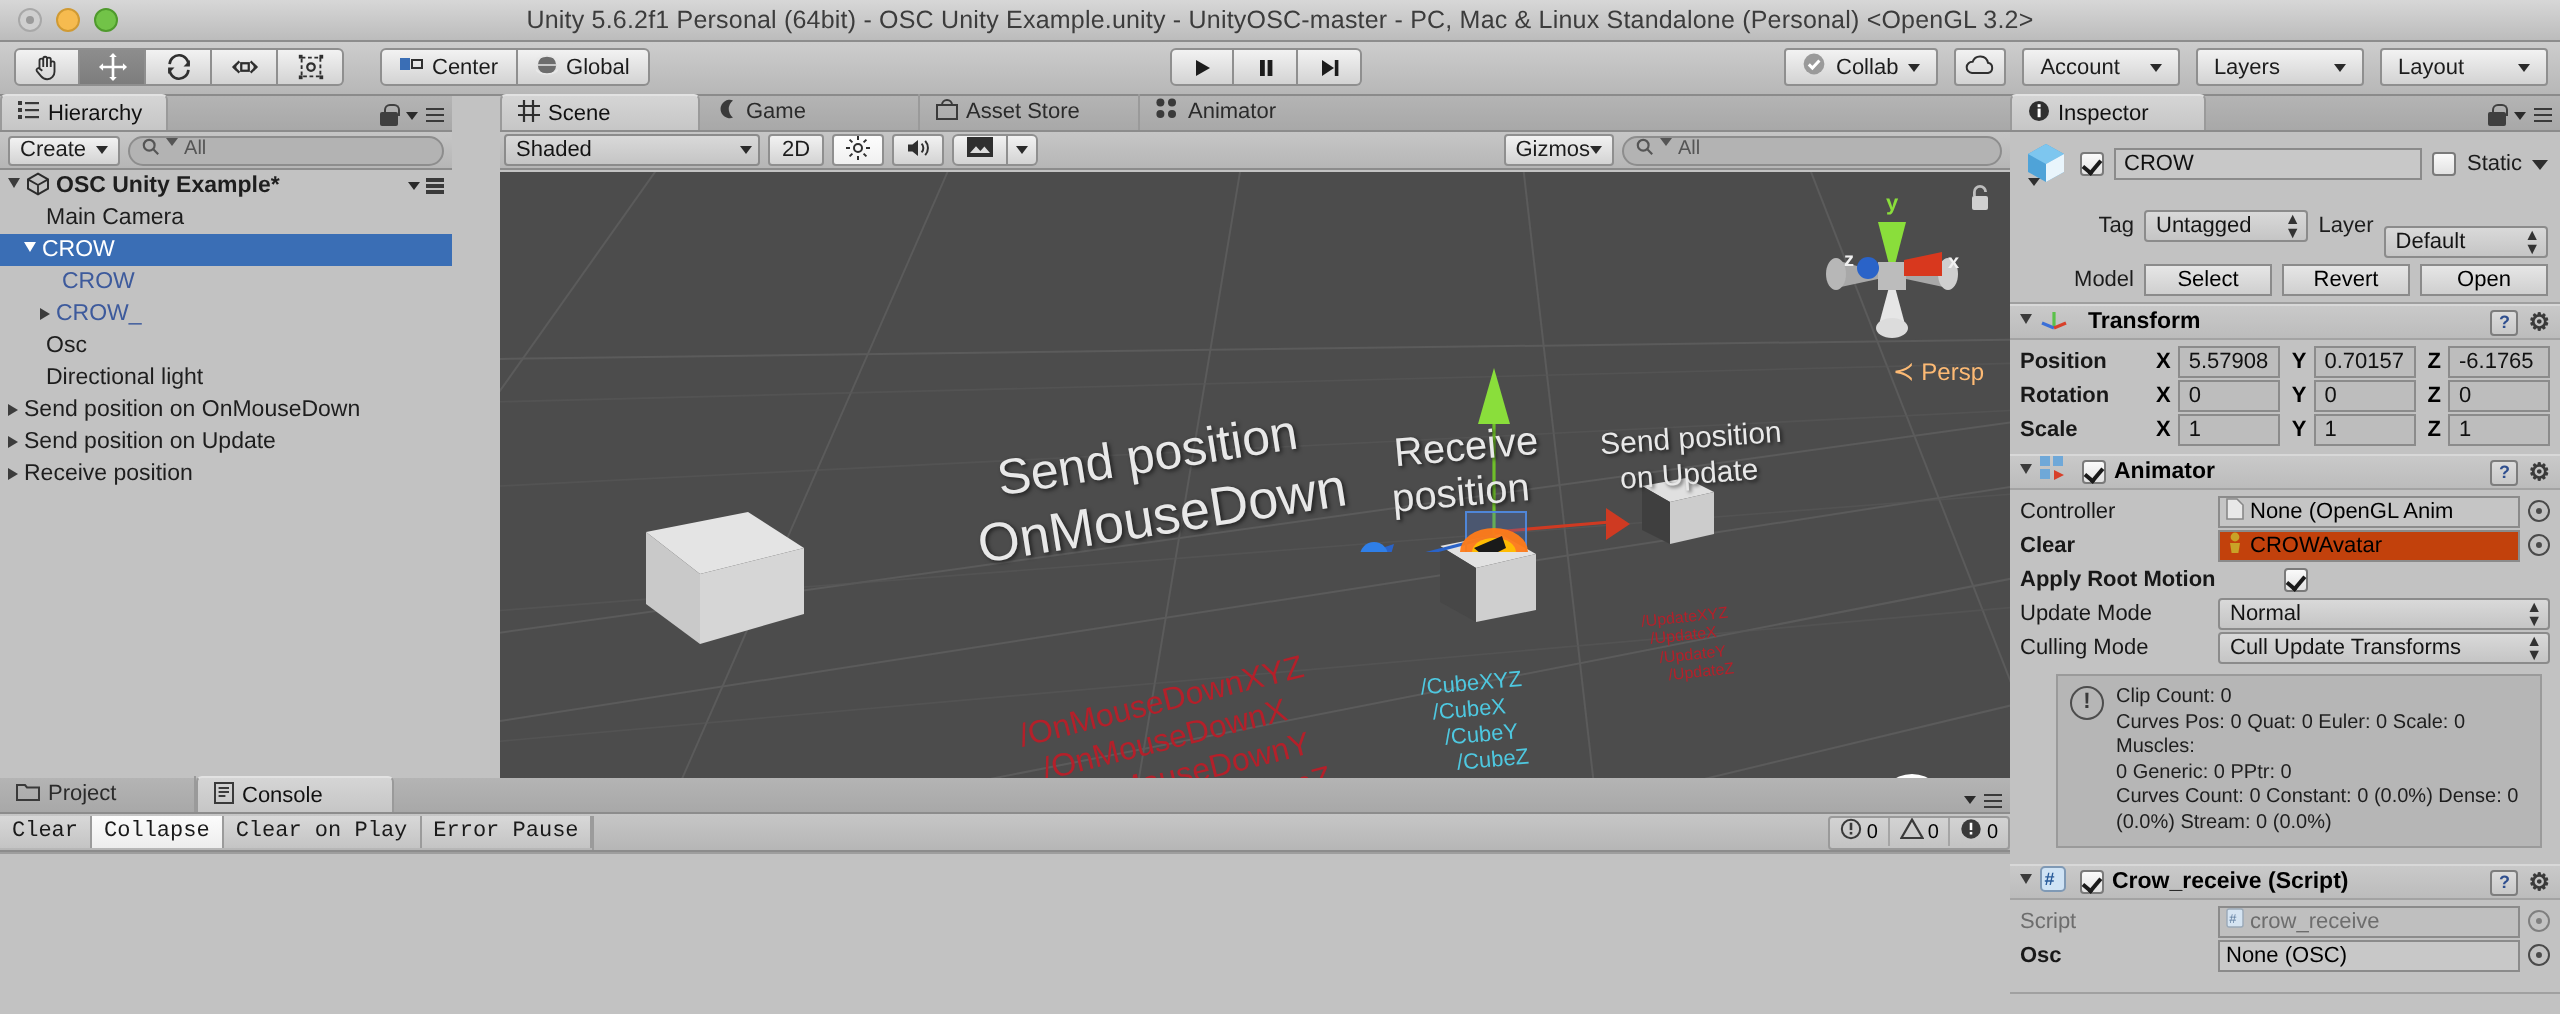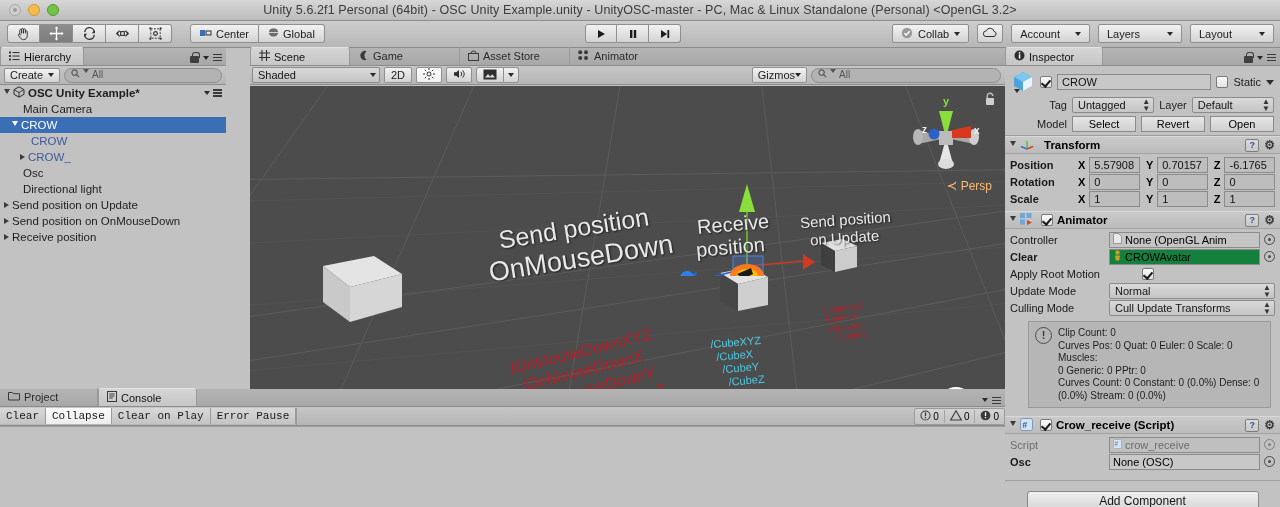--- a/index.html
+++ b/index.html
@@ -407,25 +407,25 @@
             <span style="width:8px"></span>
             <span>Osc</span>
           </div>
           <div class="row">
             <span class="spacer"></span>
             <span style="width:8px"></span>
             <span>Directional light</span>
           </div>
           <div class="row">
             <span class="tri"></span>
-            <span>Send position on Update</span>
+            <span>Send position on OnMouseDown</span>
           </div>
           <div class="row">
             <span class="tri"></span>
-            <span>Send position on OnMouseDown</span>
+            <span>Send position on Update</span>
           </div>
           <div class="row">
             <span class="tri"></span>
             <span>Receive position</span>
           </div>
         </div>
     </div>
   </div>
 
   <div class="panel" id="sceneview">
@@ -735,21 +735,21 @@
           <span class="lbl">Static</span>
           <span class="statictri"></span>
         </div>
         <div class="insp-row1">
           <span class="lbl" style="width:56px;text-align:right;">Tag</span>
           <span class="popup" style="flex:1;">
             <span>Untagged</span>
             <span class="updown">▲<br>▼</span>
           </span>
           <span class="lbl">Layer</span>
-          <span class="popup" style="flex:1;">
+          <span class="popup" style="flex:1;margin-top:16px;">
             <span>Default</span>
             <span class="updown">▲<br>▼</span>
           </span>
         </div>
         <div class="insp-row1">
           <span class="lbl" style="width:56px;text-align:right;">Model</span>
           <span class="mbtn">Select</span>
           <span class="mbtn">Revert</span>
           <span class="mbtn">Open</span>
         </div>
@@ -819,31 +819,31 @@
           <span class="objfield">
             <span><svg width="9" height="11" viewBox="0 0 9 11">
                   <path d="M0.5 0.5h5l3 3v7h-8z" fill="#e8e8e8" stroke="#888" stroke-width=".8"></path>
                 </svg></span>
             <span>None (OpenGL Anim</span>
           </span>
           <span class="dot-btn"></span>
         </div>
         <div class="prop">
           <span class="prop-label bold">Clear</span>
-          <span class="objfield white" style="background:#15803d;">
+          <span class="objfield white" style="background:#c2410c;">
             <span><svg width="9" height="11" viewBox="0 0 9 11">
                   <circle cx="4.5" cy="2.5" r="2.2" fill="#c9a227"></circle>
                   <path d="M2 5.5h5l-.8 5h-3.4z" fill="#c9a227"></path>
                 </svg></span>
             <span>CROWAvatar</span>
           </span>
           <span class="dot-btn"></span>
         </div>
         <div class="prop">
-          <span class="prop-label" style="width:128px;">Apply Root Motion</span>
+          <span class="prop-label" style="width:128px;font-weight:bold;">Apply Root Motion</span>
           <span class="cbx checked"></span>
         </div>
         <div class="prop">
           <span class="prop-label">Update Mode</span>
           <span class="popup" style="flex:1;">
             <span>Normal</span>
             <span class="updown">▲<br>▼</span>
           </span>
         </div>
         <div class="prop">

